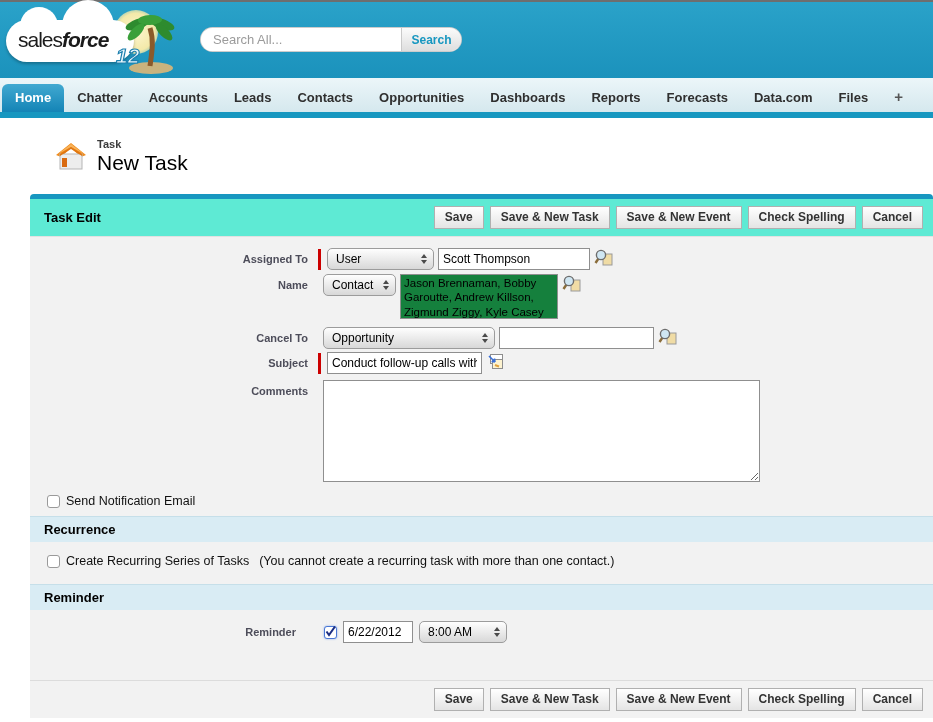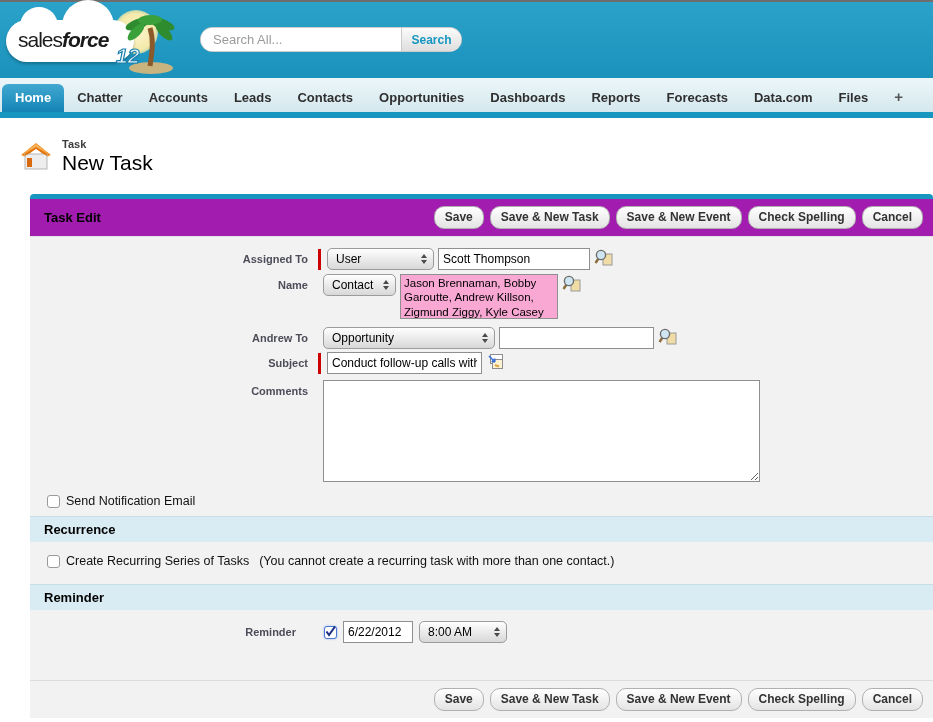--- a/index.html
+++ b/index.html
@@ -31,49 +31,49 @@
                 color:#1797c0; font-size:12px; font-weight:bold; cursor:pointer; }
 
   
   .tabbar { height:34px; background:linear-gradient(#ecf6f9,#d5e8ee); display:flex; align-items:flex-end; padding:0 0 0 2px; }
   .tab { padding:6px 13px 7px; font-size:13px; font-weight:bold; color:#2f2f2f; border-radius:6px 6px 0 0; cursor:pointer; }
   .tab.active { background:linear-gradient(#41a9d1,#1484b6); color:#fff; }
   .tab.plus { color:#555; font-size:15px; }
   .blue-strip { height:6px; background:#1797c0; }
 
   
-  .page-head { padding:20px 0 0 20px; display:flex; align-items:flex-start; gap:10px; height:76px; }
+  .page-head { padding:20px 0 0 47px; display:flex; align-items:flex-start; gap:10px; height:76px;margin-left:8px; }
   .entity-icon { margin-top:4px; }
   .page-head-text .kind { font-size:11px; font-weight:bold; color:#3b3b3b; }
   .page-head-text .title { font-size:21px; color:#000; margin-top:1px; }
 
   
   .panel { margin-left:30px; width:903px; height:524px; display:flex; flex-direction:column;
            border-top:5px solid #1797c0; border-radius:4px 4px 0 0; background:#f2f2f2; }
-  .panel-head { background:#a21caf; border-bottom:1px solid #e2e2e2; display:flex; align-items:center; padding:7px 10px 7px 14px; }
+  .panel-head { background:#5eead4; border-bottom:1px solid #e2e2e2; display:flex; align-items:center; padding:7px 10px 7px 14px; }
   .panel-title { font-size:13px; font-weight:bold; color:#000; }
   .btn-row { margin-left:auto; display:flex; gap:6px; }
   .btn { font-family:"Liberation Sans", sans-serif; font-size:12px; font-weight:bold; color:#333;
-         padding:3px 10px 4px; border:1px solid #b0b0b0; border-radius:10px;
+         padding:3px 10px 4px; border:1px solid #b0b0b0; border-radius:0;
          background:linear-gradient(#ffffff,#e4e4e4); cursor:pointer; white-space:nowrap; }
 
   .panel-body { flex:1; }
   .form-row { display:flex; align-items:flex-start; }
   .lbl-col { width:288px; padding-right:10px; text-align:right; font-size:11px; font-weight:bold; color:#4d4d5a; padding-top:5px; }
   .fld-col { display:flex; align-items:flex-start; gap:4px; }
   .req { width:3px; height:21px; background:#c00; margin:1px 2px 0 0; }
 
   .mac-select { display:inline-flex; align-items:center; border:1px solid #9c9c9c; border-radius:5px;
                 background:linear-gradient(#fefefe,#d8d8d8); padding:2px 6px 3px 8px; font-size:12px; color:#000; height:22px; cursor:pointer; }
   .arrows { display:inline-flex; flex-direction:column; gap:2px; margin-left:auto; padding-left:8px; }
   .arr-up { width:0; height:0; border-left:3px solid transparent; border-right:3px solid transparent; border-bottom:4px solid #4a4a4a; }
   .arr-dn { width:0; height:0; border-left:3px solid transparent; border-right:3px solid transparent; border-top:4px solid #4a4a4a; }
 
   .txt { border:1px solid #8f8f8f; background:#fff; height:22px; font-size:12px; padding:1px 4px; outline:none; font-family:"Liberation Sans", sans-serif; }
-  .multibox { border:1px solid #8f8f8f; background:#f9a8d4; width:158px; height:45px; font-size:11.5px; line-height:1.25; padding:1px 3px; overflow:hidden; color:#000; }
+  .multibox { border:1px solid #8f8f8f; background:#15803d; width:158px; height:45px; font-size:11.5px; line-height:1.25; padding:1px 3px; overflow:hidden; color:#000; }
 
   textarea.comments { width:437px; height:102px; border:1px solid #8f8f8f; background:#fff; resize:both; outline:none;
                       font-family:"Liberation Sans", sans-serif; font-size:12px; padding:3px; }
 
   .checkbox { width:13px; height:13px; border:1px solid #9a9a9a; border-radius:3px; background:#fff; display:inline-block; cursor:pointer; }
   .checkbox.checked { border:1px solid #4a77d4; box-shadow:0 0 2px #7fa4e8; position:relative; }
 
   .chk-row { display:flex; align-items:center; gap:6px; font-size:12.5px; color:#111; }
 
   .section-head { background:#d9ecf4; border-top:1px solid #c6dfe9; padding:5px 0 5px 14px; font-size:13px; font-weight:bold; color:#000; }
@@ -196,21 +196,21 @@
           <svg width="19" height="17" viewBox="0 0 19 17">
             <rect x="9" y="5" width="9" height="11" fill="#f0dca5" stroke="#9a9a9a"></rect>
             <line x1="4.5" y1="9.5" x2="1.5" y2="14" stroke="#8a6d3b" stroke-width="2.4"></line>
             <circle cx="7" cy="6" r="4.6" fill="#cfe6f2" stroke="#6d6d6d" stroke-width="1.4"></circle>
           </svg>
         </button>
       </div>
     </div>
 
     <div class="form-row" style="margin-top:8px;">
-      <div class="lbl-col">Andrew To</div>
+      <div class="lbl-col">Cancel To</div>
       <div class="fld-col" style="margin-left:5px;">
         <div class="mac-select" style="width:172px;">
           <span>Opportunity</span>
           <span class="arrows">
               <span class="arr-up"></span>
               <span class="arr-dn"></span>
             </span>
         </div>
         <input class="txt" style="width: 155px;" type="text" value="">
         <button class="lookup-btn">

